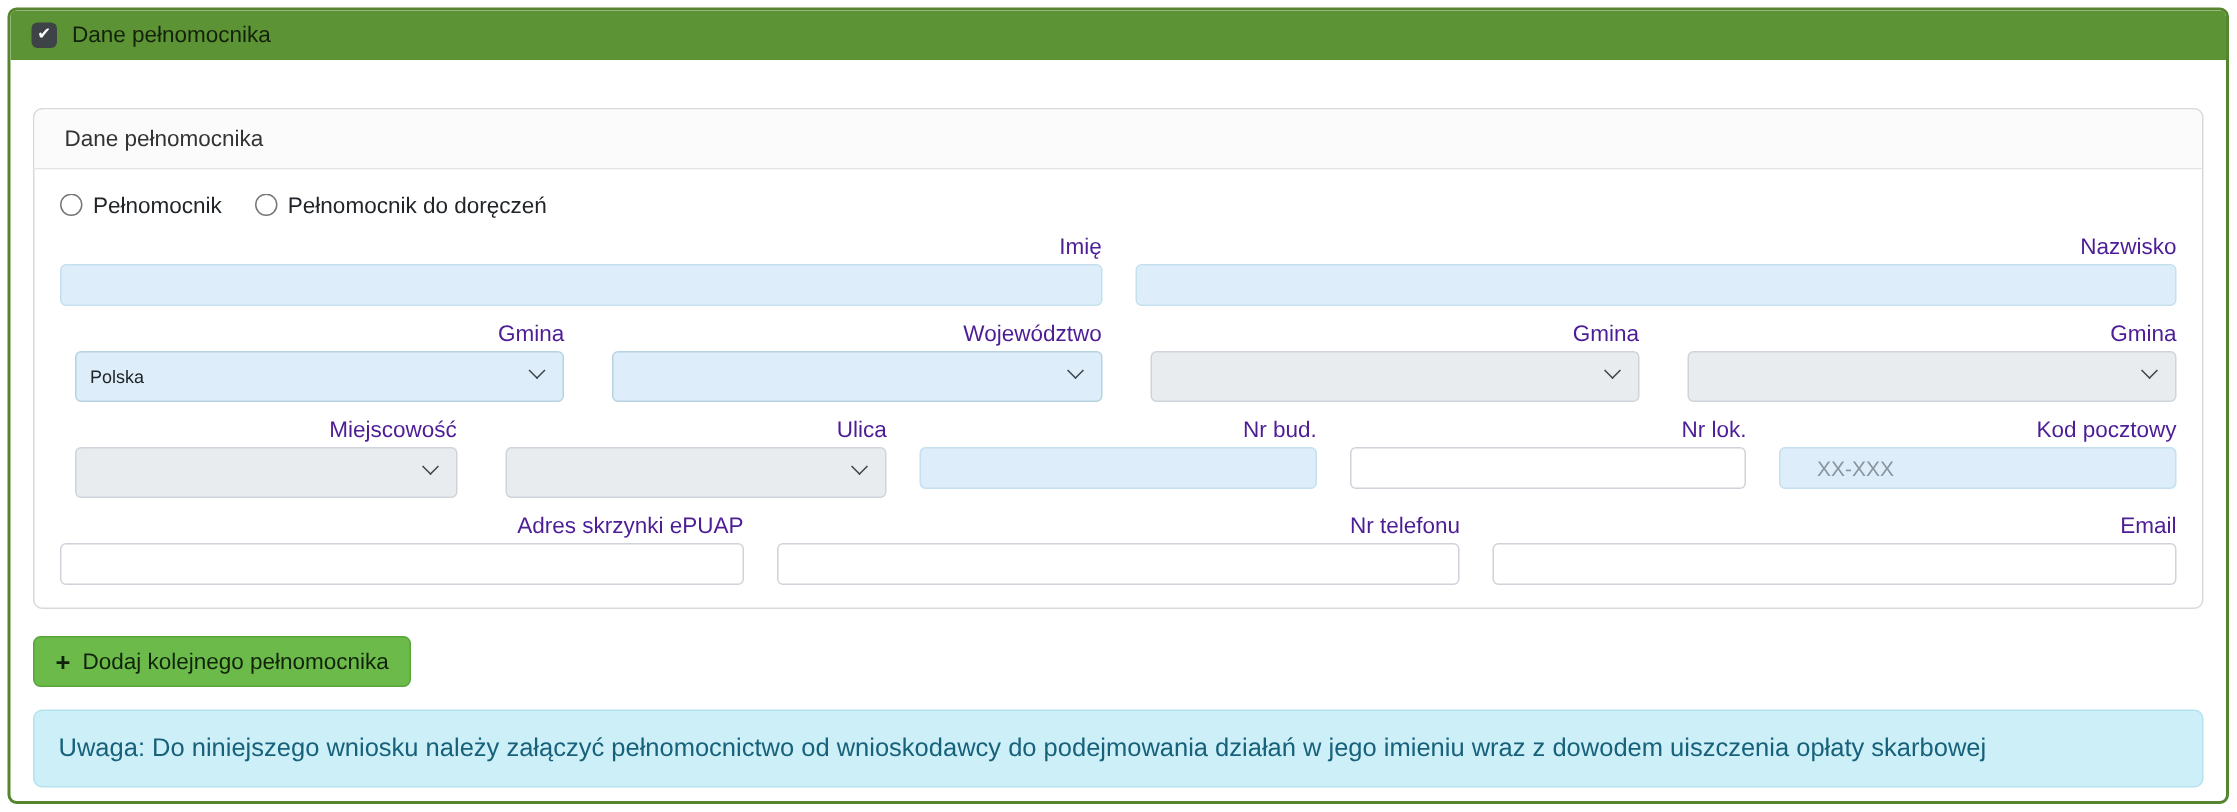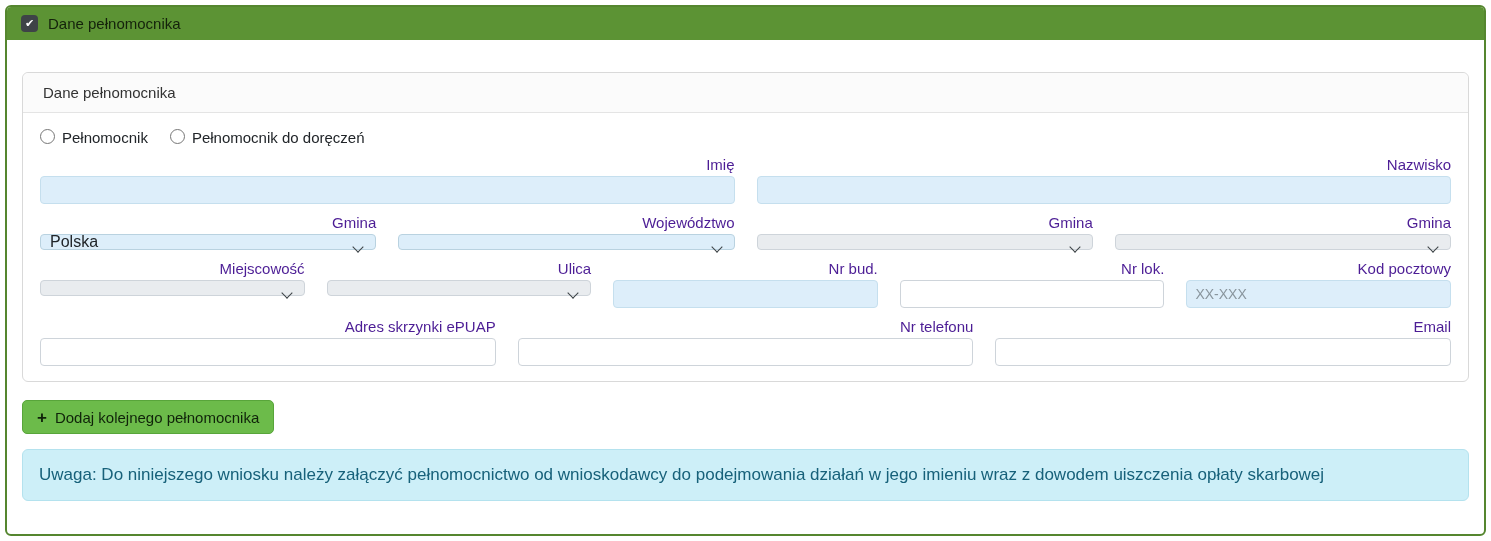--- a/index.html
+++ b/index.html
@@ -69,35 +69,36 @@
     font-size: 15px;
     color: #4c1d95;
     margin-bottom: 3px;
     white-space: nowrap;
     text-align: right;
   }
   .input {
     width: 100%; height: 28px;
     border: 1px solid #ced4da; border-radius: 4px;
     background: #fff;
-    padding: 0 8px;
+    padding: 0 24px;
     font-size: 14px; font-family: inherit; color: #212529;
   }
   .input.blue { background: #ddeefa; border-color: #c5dfee; }
   .input::placeholder { color: #8a969e; opacity: 1; }
 
   .select {
     position: relative;
-    height: 16px;
+    height: 34px;
     border: 1px solid #b9d2e0; border-radius: 4px;
     background: #ddeefa;
     display: flex; align-items: center;
     padding: 0 30px 0 9px;
-    font-size: 16px; color: #212529;
+    font-size: 12px; color: #212529;
     cursor: pointer;
+    margin-left: 10px;
   }
   .select.disabled { background: #e9ecef; border-color: #ced4da; cursor: default; }
   .chev {
     position: absolute; right: 13px; top: 8px;
     width: 8px; height: 8px;
     border-right: 1.6px solid #3c4347;
     border-bottom: 1.6px solid #3c4347;
     transform: rotate(45deg);
   }
 

